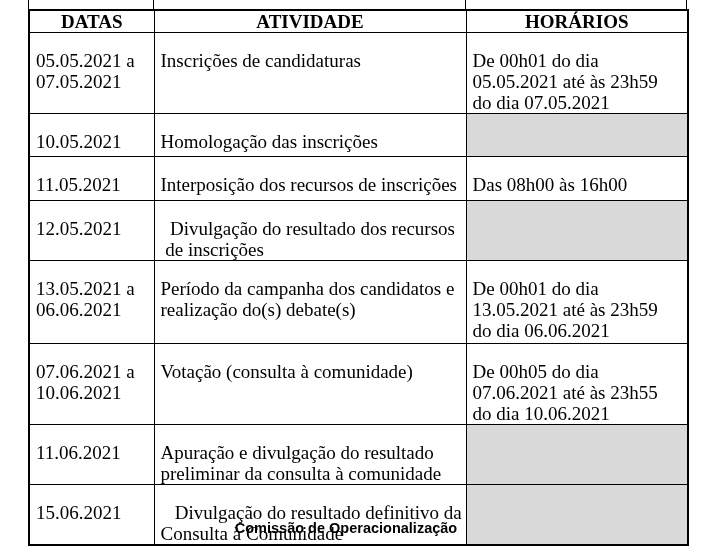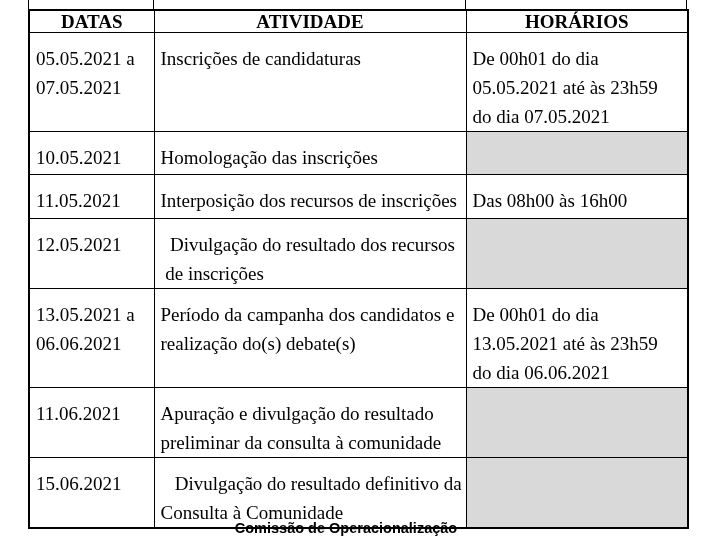--- a/index.html
+++ b/index.html
@@ -27,23 +27,23 @@
     border: 2px solid #000;
   }
   table.schedule col.c-dates    { width: 125px; }
   table.schedule col.c-activity { width: 312px; }
   table.schedule col.c-schedule { width: 222px; }
 
   table.schedule th, table.schedule td {
     border: 1px solid #000;
     vertical-align: top;
     font-size: 19px;
-    line-height: 29px;
+    line-height: 21px;
     white-space: pre-wrap;
-    padding: 11px 3px 0 6px;
+    padding: 17px 3px 0 6px;
     overflow: hidden;
   }
   table.schedule th {
     font-weight: bold;
     text-align: center;
     padding: 0 2px;
     line-height: 21px;
     margin-top: 37px;
   }
   td.dates { padding-left: 8px; }
@@ -109,20 +109,28 @@
   </tr>
   <tr style="height:83px">
     <td class="dates">13.05.2021 a
 06.06.2021</td>
     <td>Período da campanha dos candidatos e
 realização do(s) debate(s)</td>
     <td>De 00h01 do dia
 13.05.2021 até às 23h59
 do dia 06.06.2021</td>
   </tr>
+  <tr style="height:64px">
+    <td class="dates">07.06.2021 a
+10.06.2021</td>
+    <td>Votação (consulta à comunidade)</td>
+    <td>De 00h05 do dia
+07.06.2021 até às 23h55
+do dia 10.06.2021</td>
+  </tr>
   <tr style="height:45px">
     <td class="dates">11.06.2021</td>
     <td class="center">Apuração e divulgação do resultado
 preliminar da consulta à comunidade</td>
     <td class="shaded"></td>
   </tr>
   <tr style="height:52px">
     <td class="dates">15.06.2021</td>
     <td>   Divulgação do resultado definitivo da
 Consulta à Comunidade</td>

